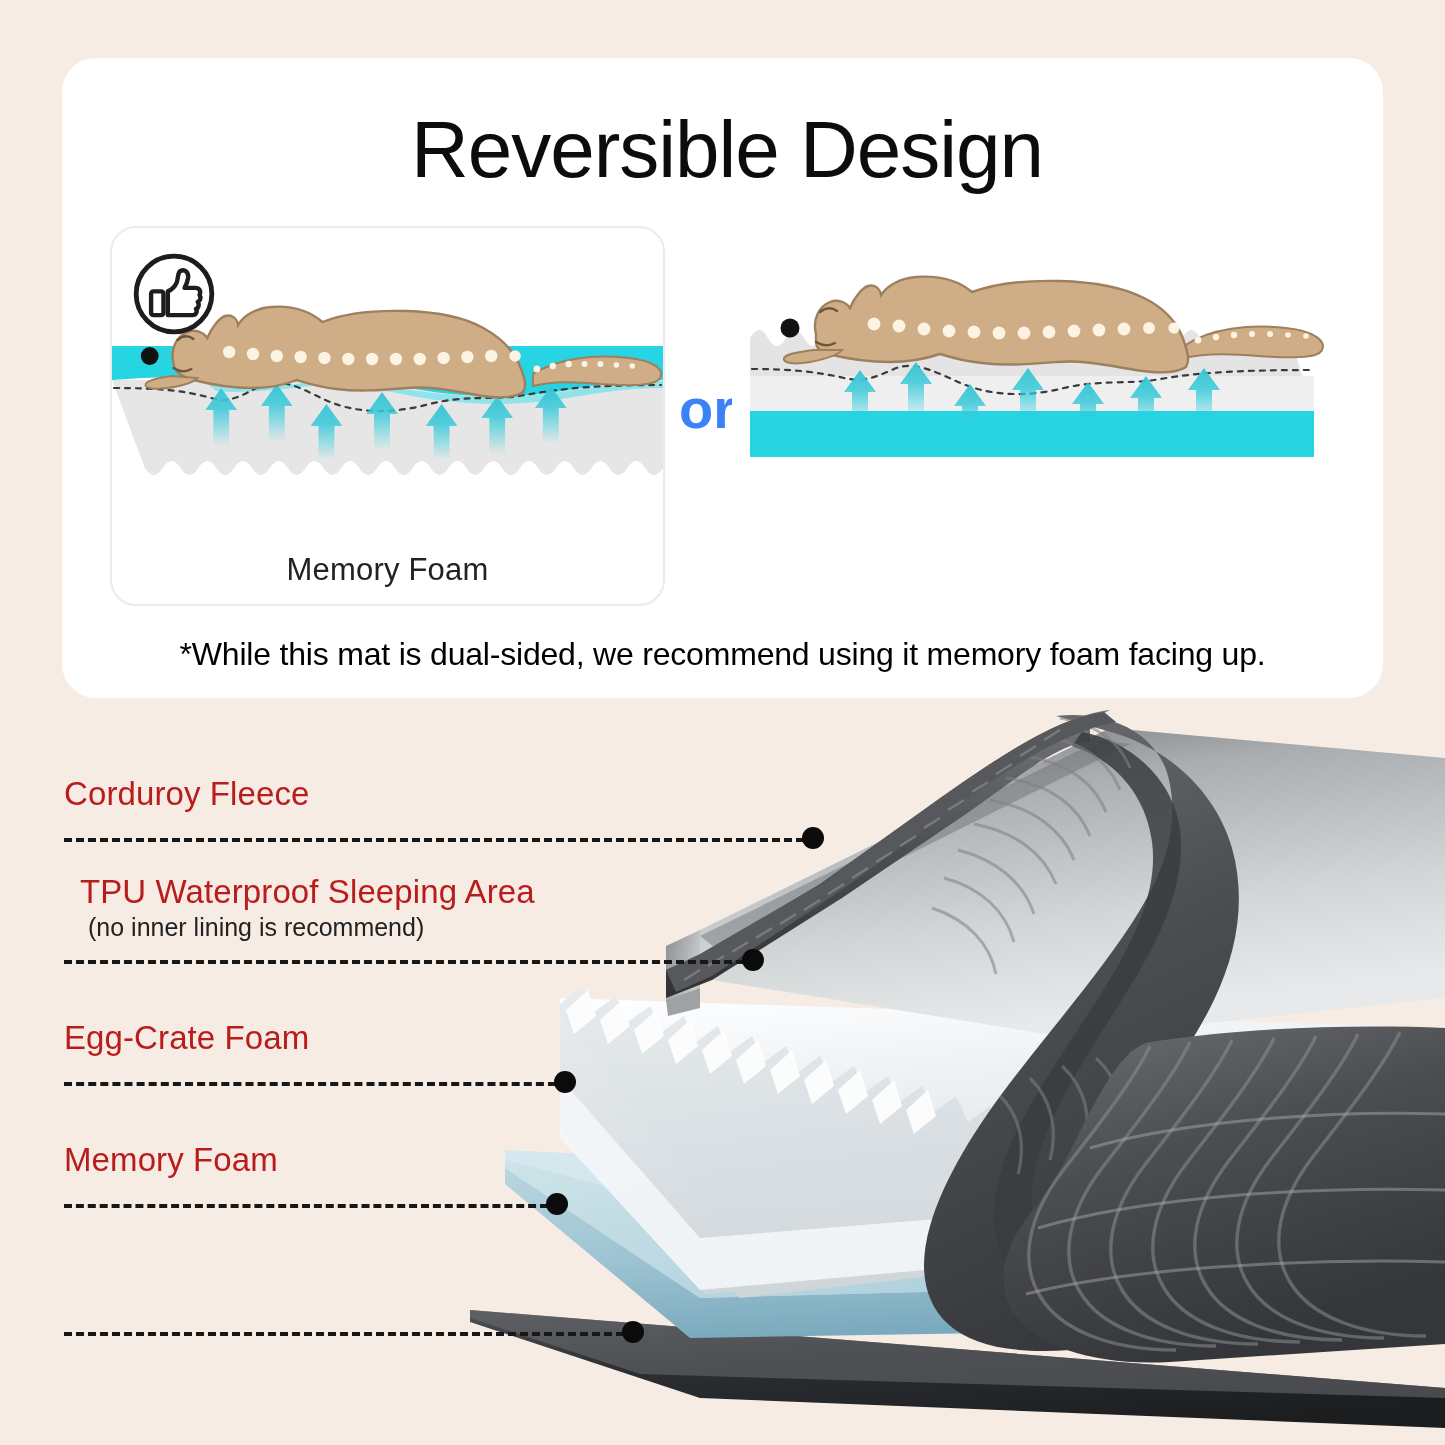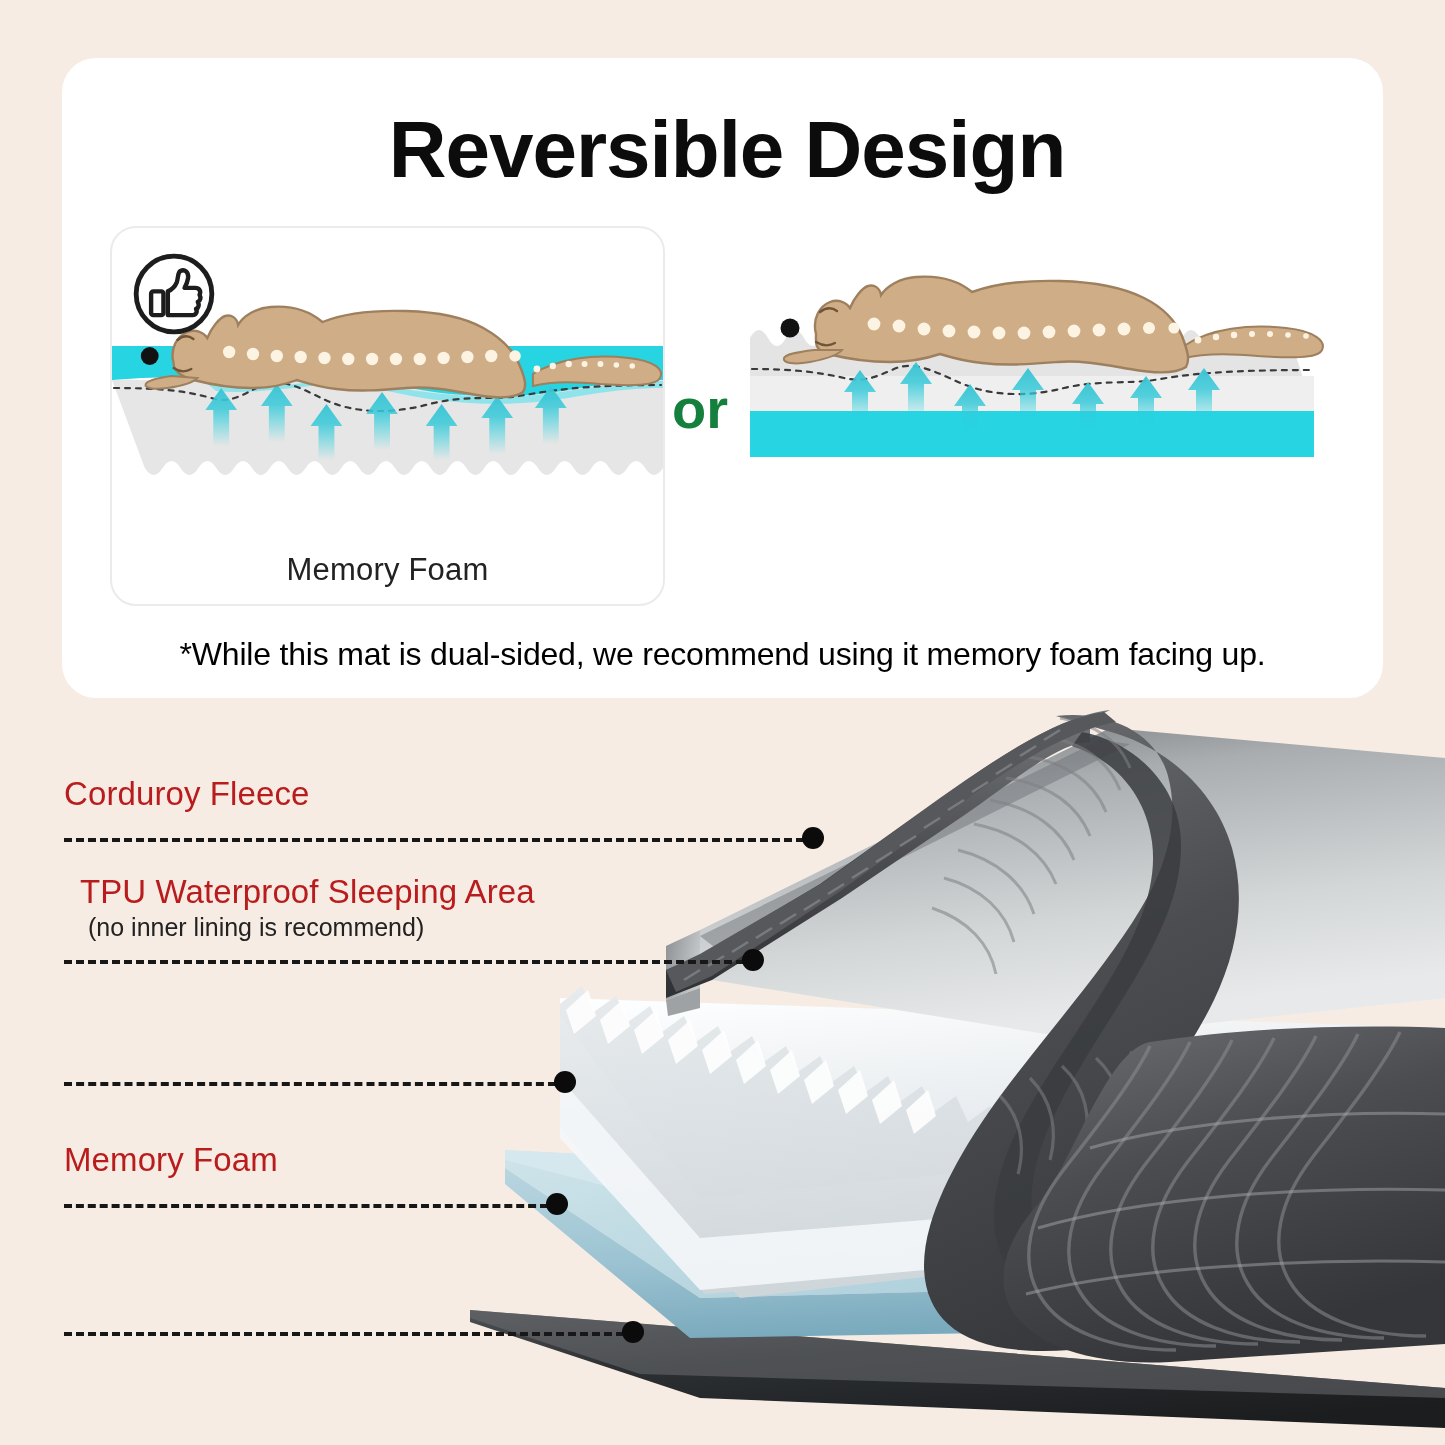--- a/index.html
+++ b/index.html
@@ -11,21 +11,21 @@
     overflow:hidden;
   }
 
   
   #top-card{
     position:absolute; left:62px; top:58px; width:1321px; height:640px;
     background:#ffffff; border-radius:34px;
   }
   #page-title{
     position:absolute; left:0; top:46px; width:100%;
-    text-align:center; font-size:80px; font-weight:bold;
+    text-align:center; font-size:80px; font-weight:normal;
     letter-spacing:-1px; color:#0c0c0c;
     font-family:"Liberation Sans", sans-serif;
     padding-left:9px;
   }
 
   
   #compare-row{
     position:absolute; left:0; top:168px; width:100%; height:385px;
   }
 
@@ -41,21 +41,21 @@
   }
   .panel-caption{
     position:absolute; bottom:16px; left:0; width:100%;
     text-align:center; font-size:31px; color:#222; letter-spacing:.2px;
   }
   .diagram{ position:absolute; left:0; top:0; width:100%; height:300px; }
 
   
   #or-divider{
     position:absolute; left:603px; top:150px; width:70px;
-    text-align:center; font-size:56px; font-weight:bold; color:#15803d;
+    text-align:right; font-size:56px; font-weight:bold; color:#3b82f6;
   }
 
   
   #footnote{
     position:absolute; left:0; top:578px; width:100%;
     text-align:center; font-size:32px; color:#000000; letter-spacing:-.2px;
   }
 
   
   #thumb-badge{ position:absolute; left:18px; top:22px; width:88px; height:88px; }
@@ -505,20 +505,23 @@
   <div class="leader" style="left:64px; top:140px; width:740px;"></div>
   <div class="leader-dot" style="left:802px; top:129px;"></div>
 
   <div class="callout" style="left:64px; top:176px;margin-left:16px;">
     <div class="label">TPU Waterproof Sleeping Area</div>
     <div class="sublabel">(no inner lining is recommend)</div>
   </div>
   <div class="leader" style="left:64px; top:262px; width:680px;"></div>
   <div class="leader-dot" style="left:742px; top:251px;"></div>
 
+  <div class="callout" style="left:64px; top:322px;">
+    <div class="label">Egg-Crate Foam</div>
+  </div>
   <div class="leader" style="left:64px; top:384px; width:492px;"></div>
   <div class="leader-dot" style="left:554px; top:373px;"></div>
 
   <div class="callout" style="left:64px; top:444px;">
     <div class="label">Memory Foam</div>
   </div>
   <div class="leader" style="left:64px; top:506px; width:484px;"></div>
   <div class="leader-dot" style="left:546px; top:495px;"></div>
 
   <div class="leader" style="left:64px; top:634px; width:560px;"></div>

